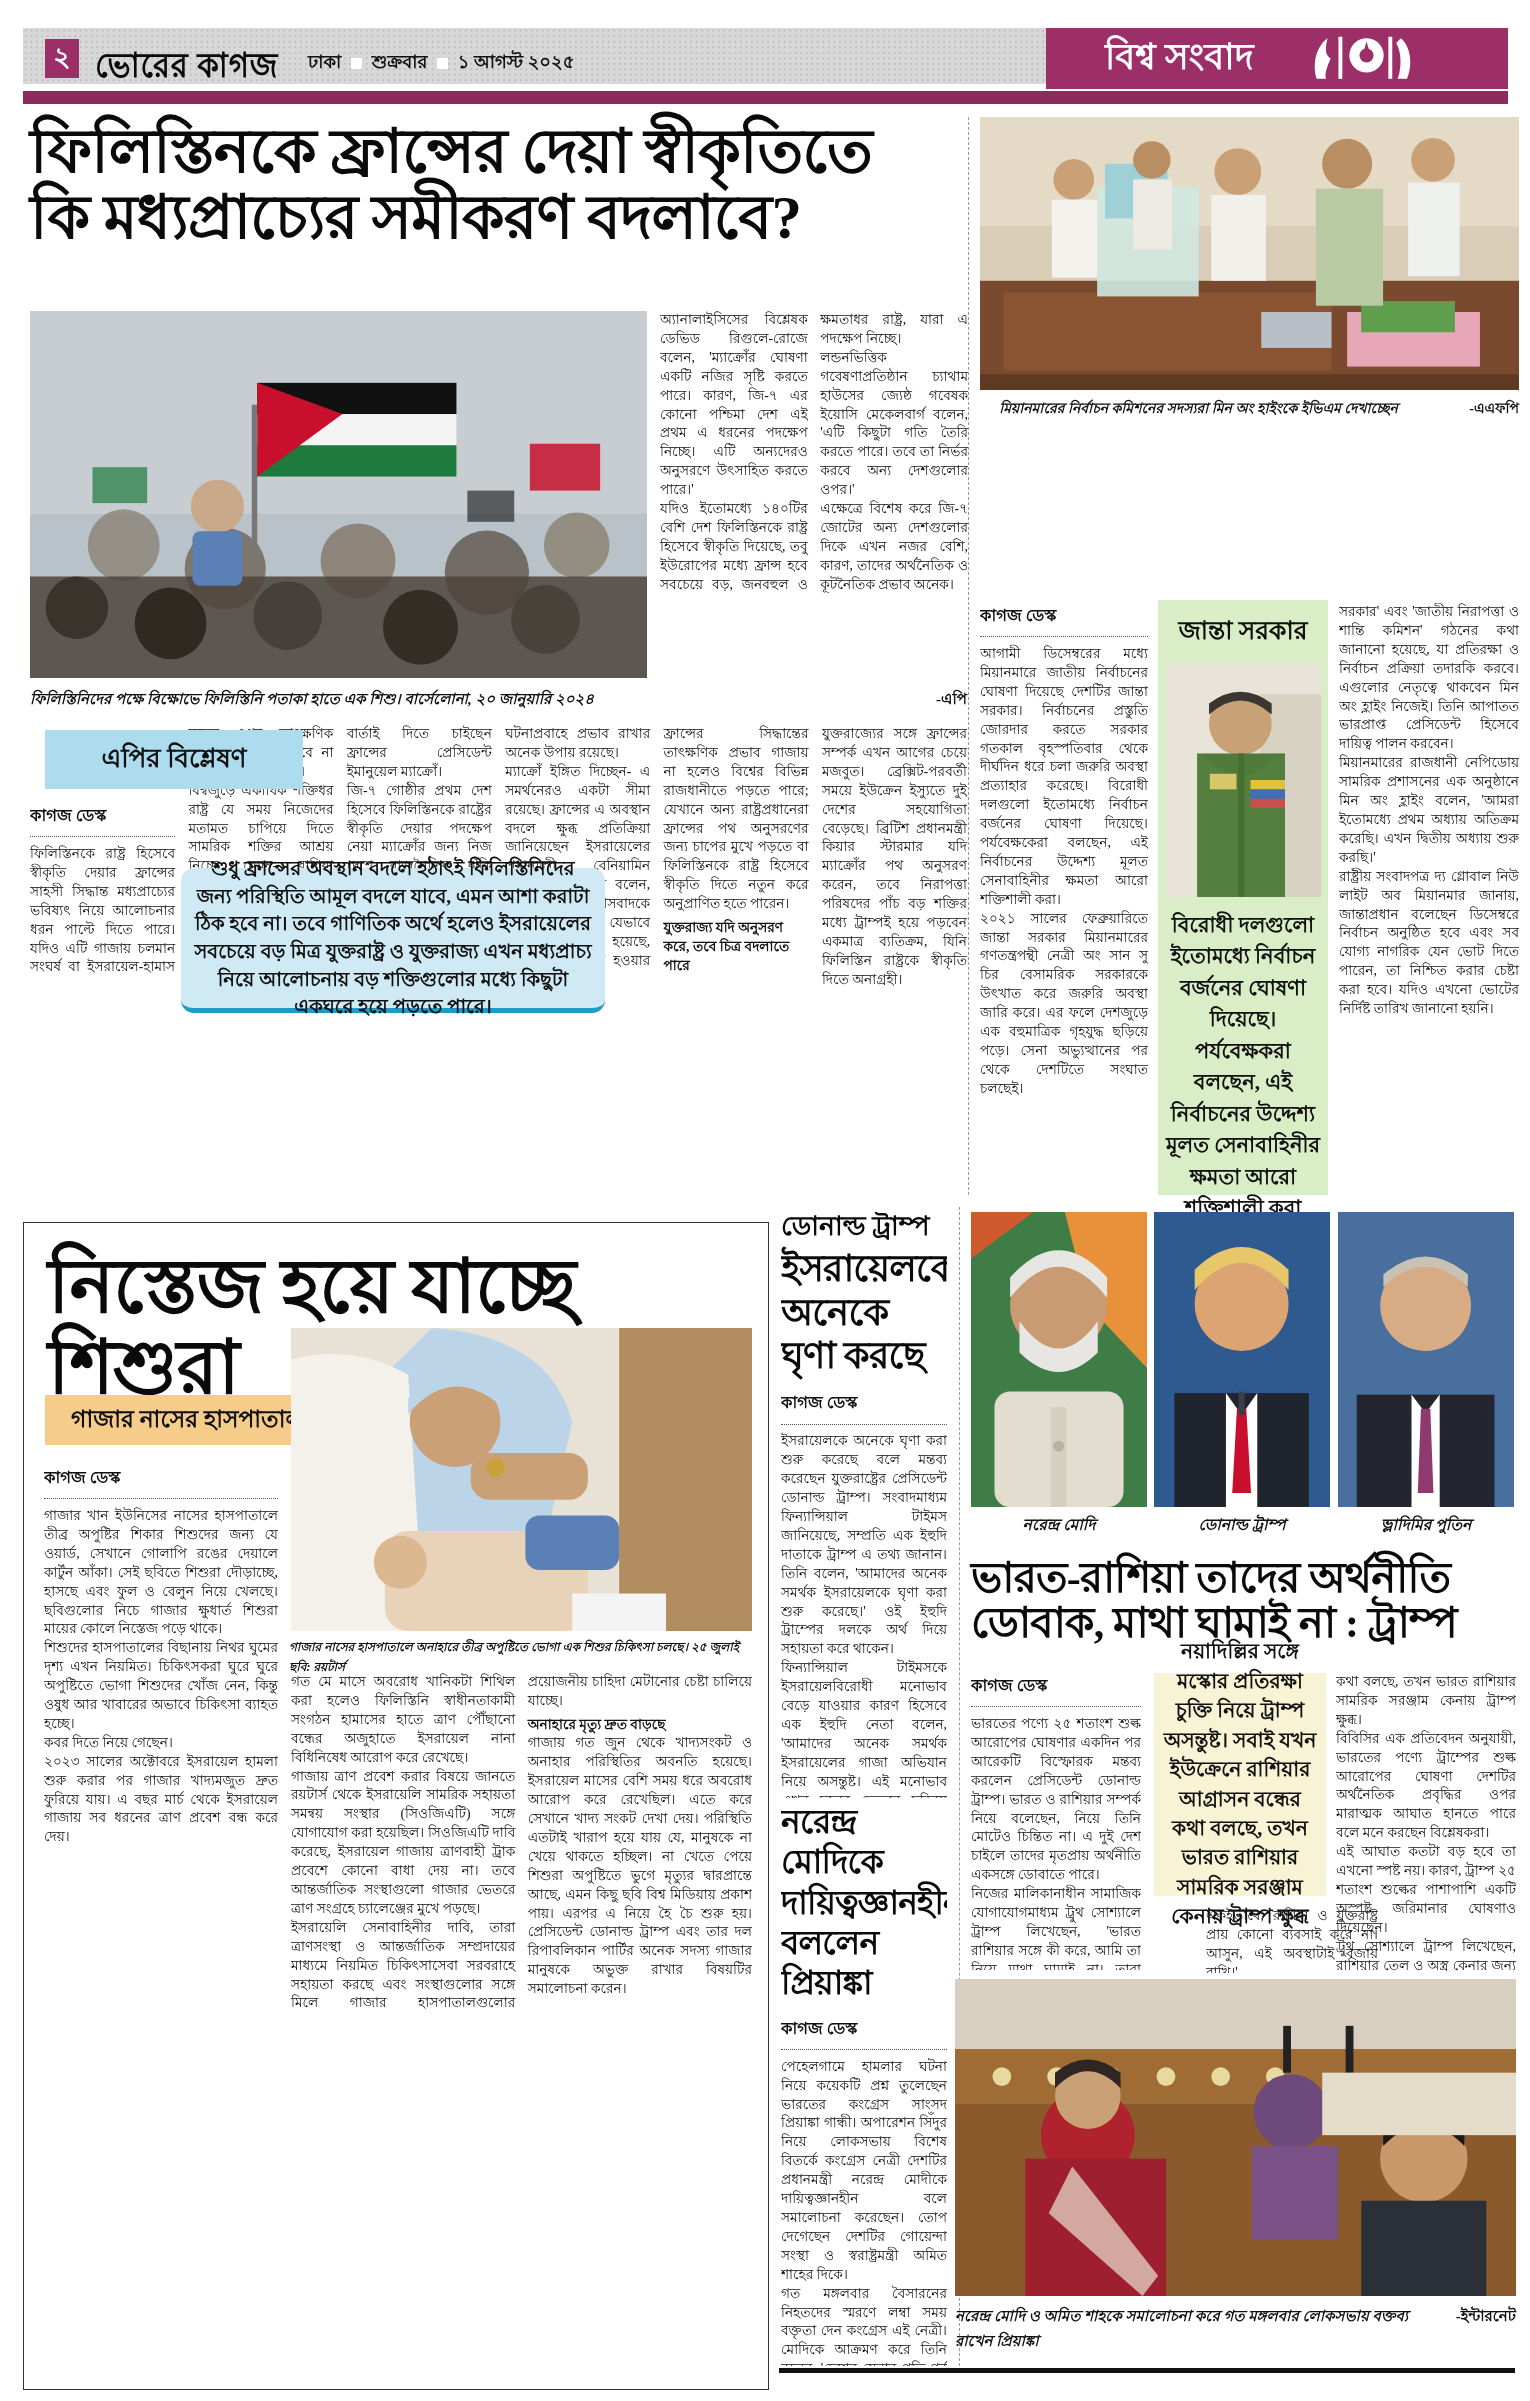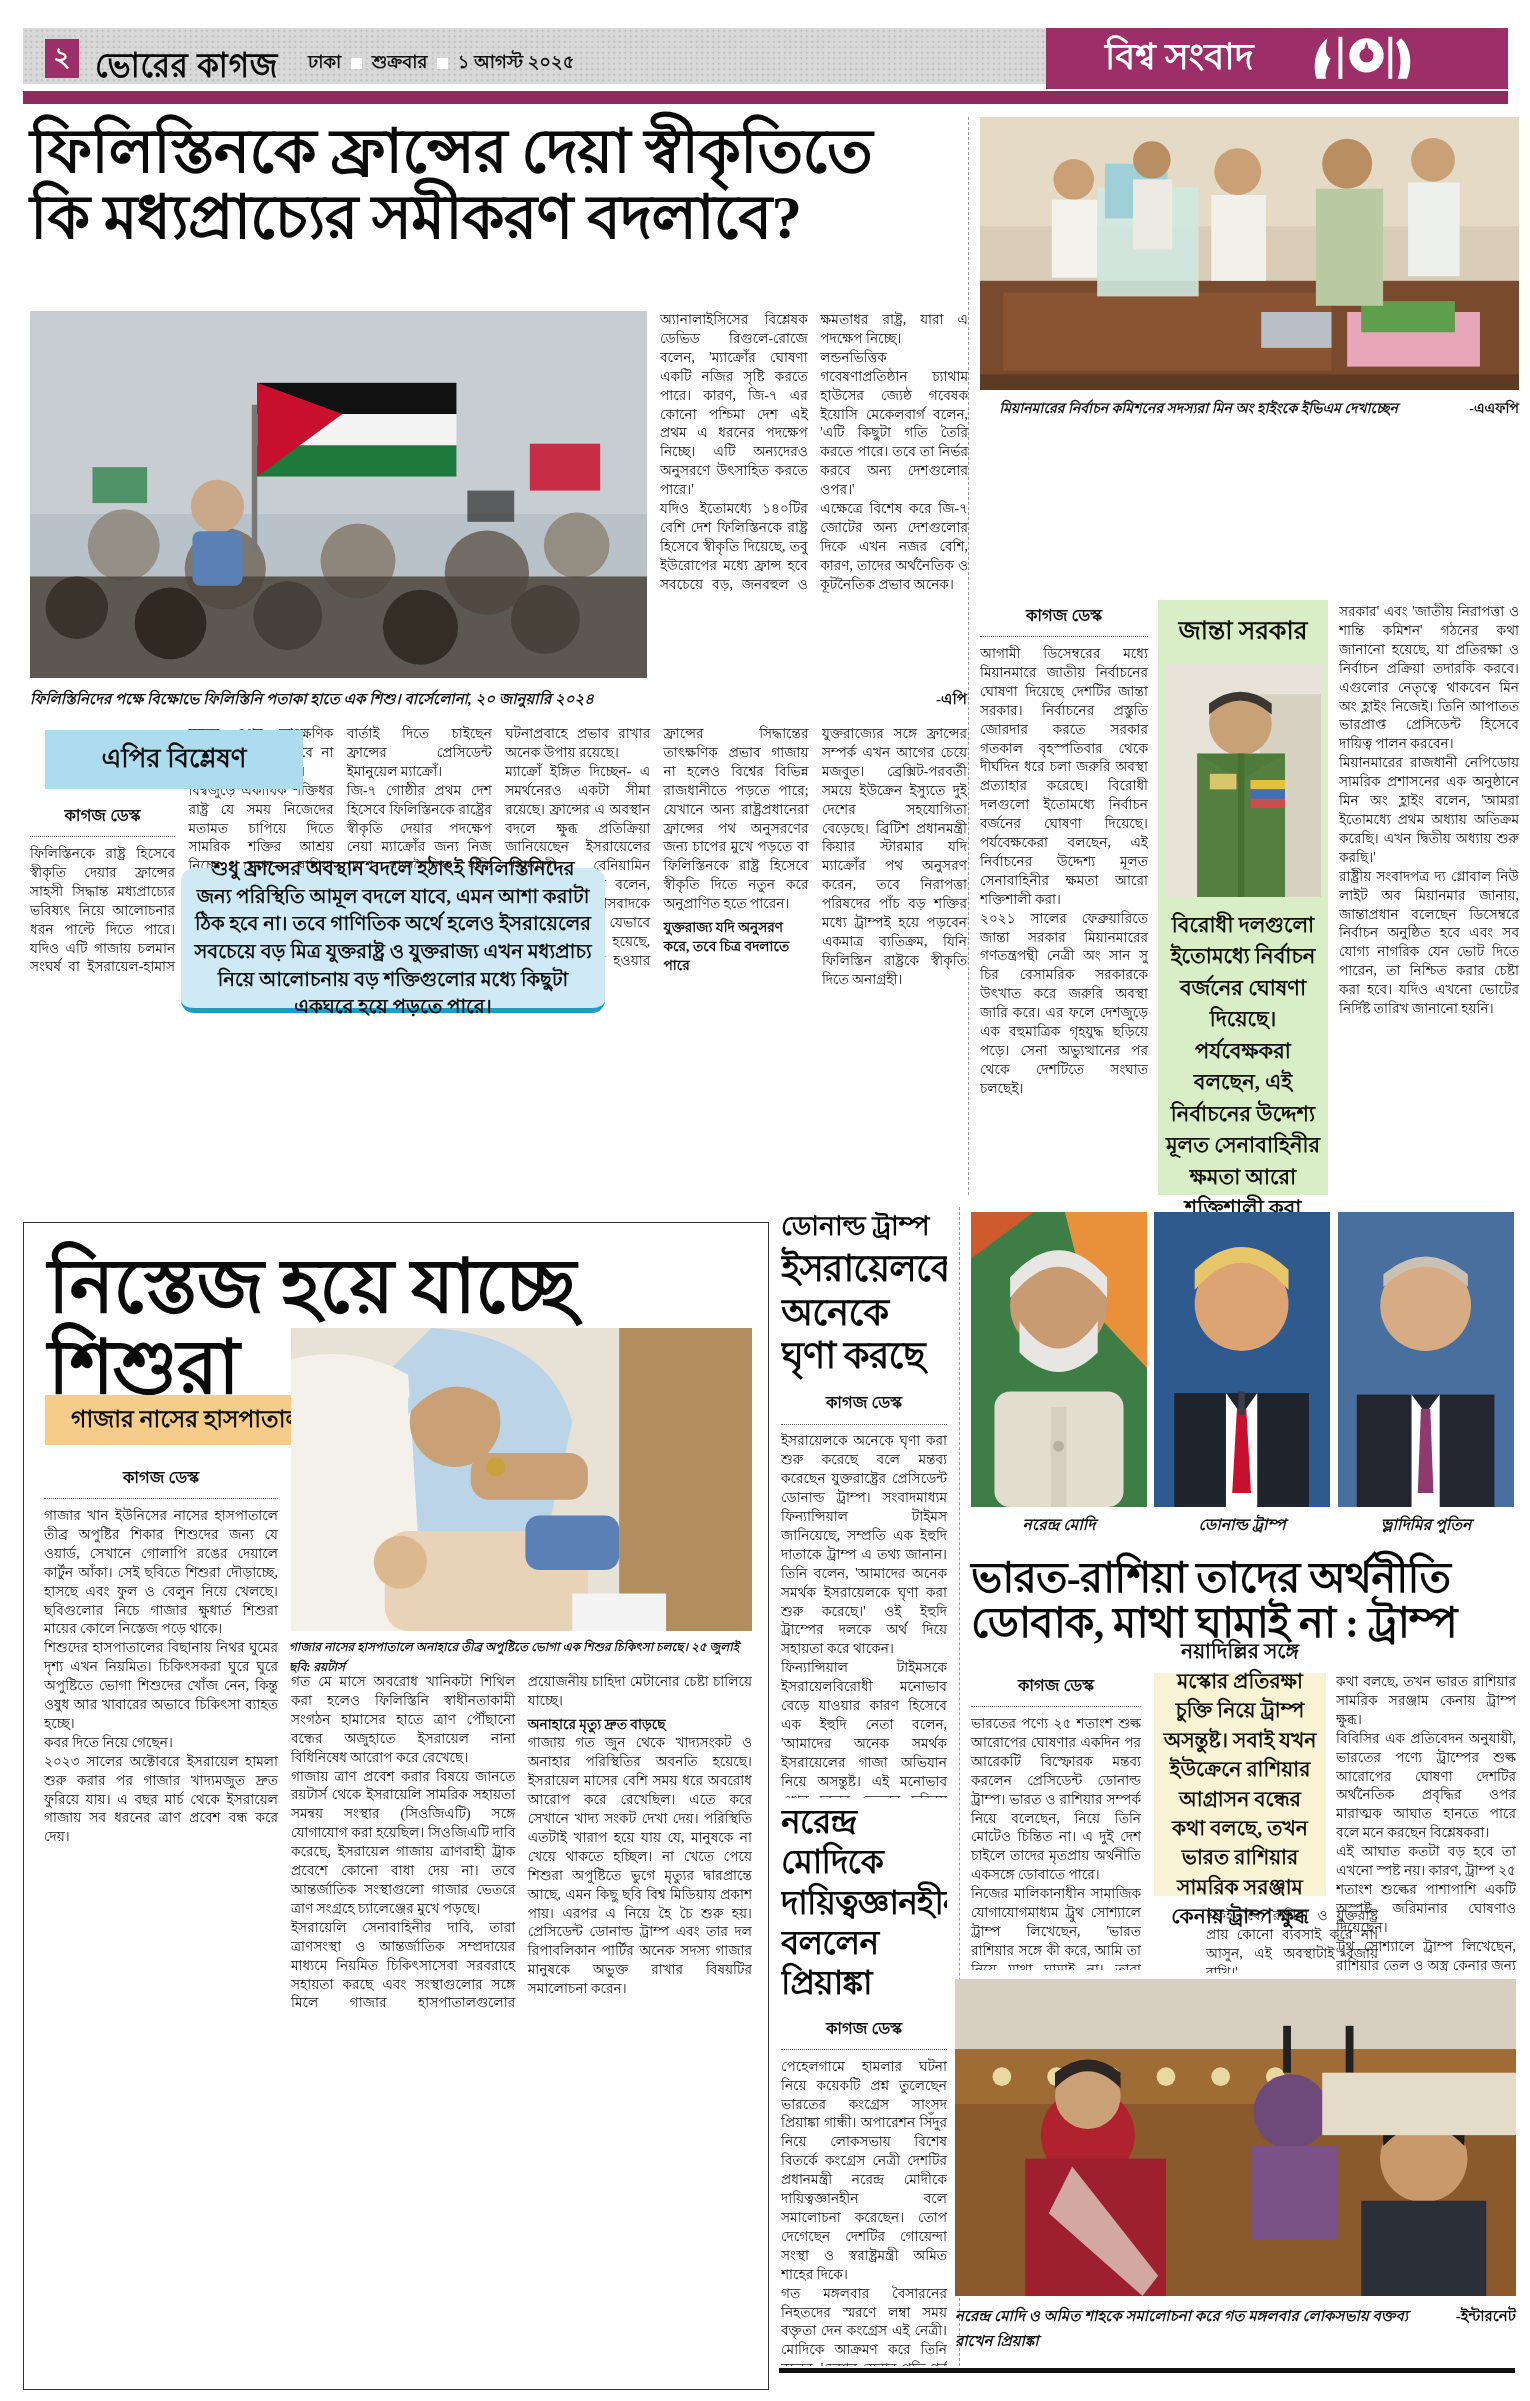--- a/index.html
+++ b/index.html
@@ -1,21 +1,21 @@
 <!DOCTYPE html>
 <html style="font-size:12.5px"><head>
 <meta charset="utf-8">
 <style>
   html,body{margin:0;padding:0;background:#fff;}
   #page{position:relative;width:1531px;height:2401px;background:#fff;overflow:hidden;
         font-family:"Liberation Serif","DejaVu Serif",serif;color:#111;}
   .abs{position:absolute;}
   .hl{font-weight:bold;color:#0a0a0a;letter-spacing:-0.8px;line-height:1.08;}
   .body-txt{font-size:13.7px;line-height:1.38;text-align:justify;white-space:pre-line;}
-  .byline{font-weight:bold;font-size:16.4px;text-align:center;}
+  .byline{font-weight:bold;font-size:16.4px;}
   .dotline{border-bottom:1.6px dotted #555;height:6.2px;}
   .caption{font-size:15px;font-weight:bold;font-style:italic;}
   .credit{font-size:15px;font-weight:bold;text-align:right;}
   .cols2{column-count:2;column-gap:12.5px;}
   .cols6{column-count:6;column-gap:13.3px;}
   .dashv{border-left:1.6px dashed #9a9a9a;}
   .kickbox{display:flex;align-items:center;justify-content:center;font-weight:bold;}
   .photo{overflow:hidden;background:#cfd3d6;}
   .photo svg{display:block;width:100%;height:100%;}
   .greyband{background:#d8d8d8;

